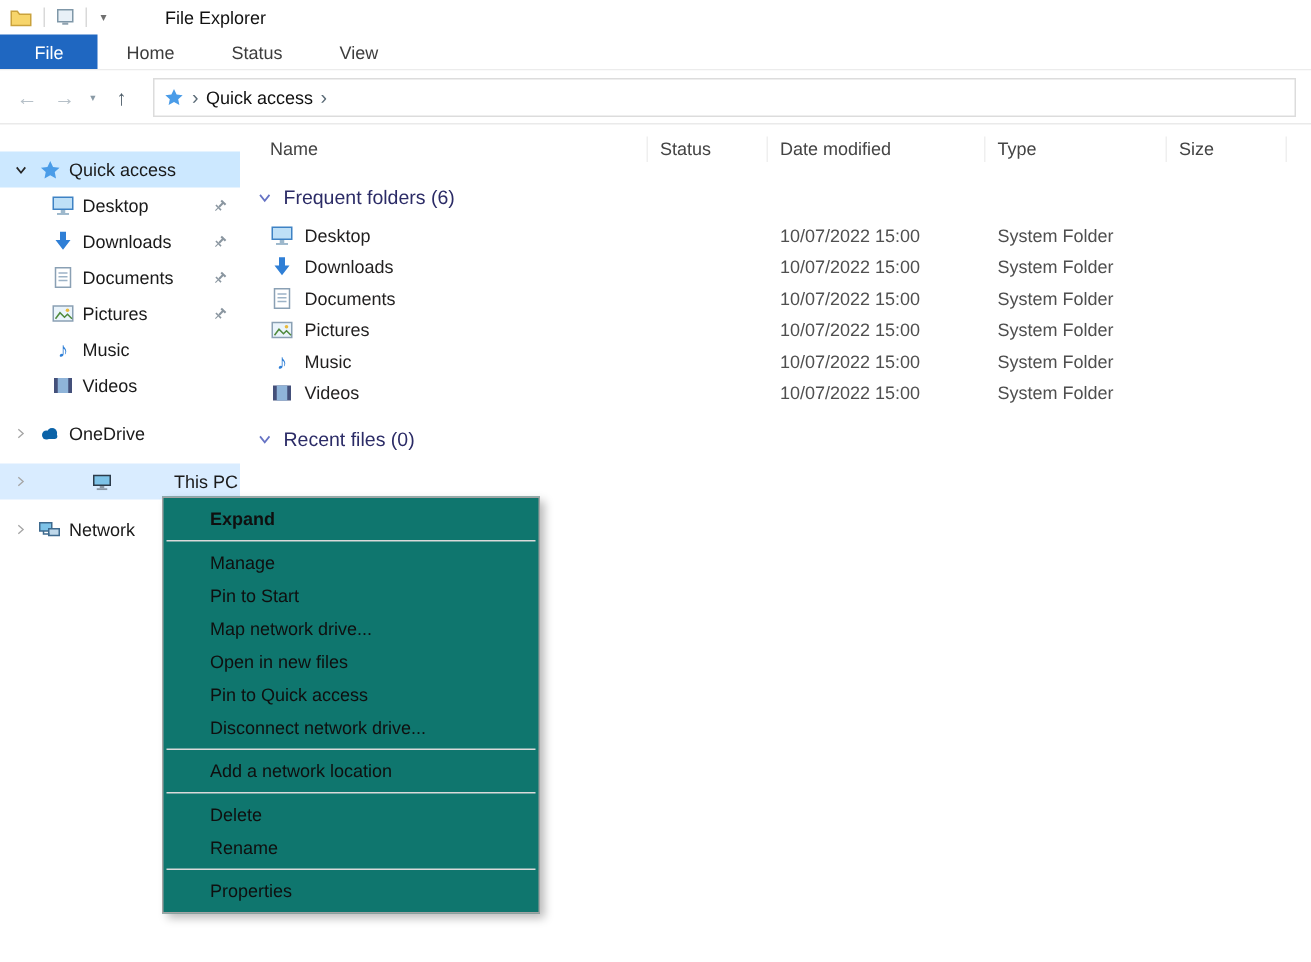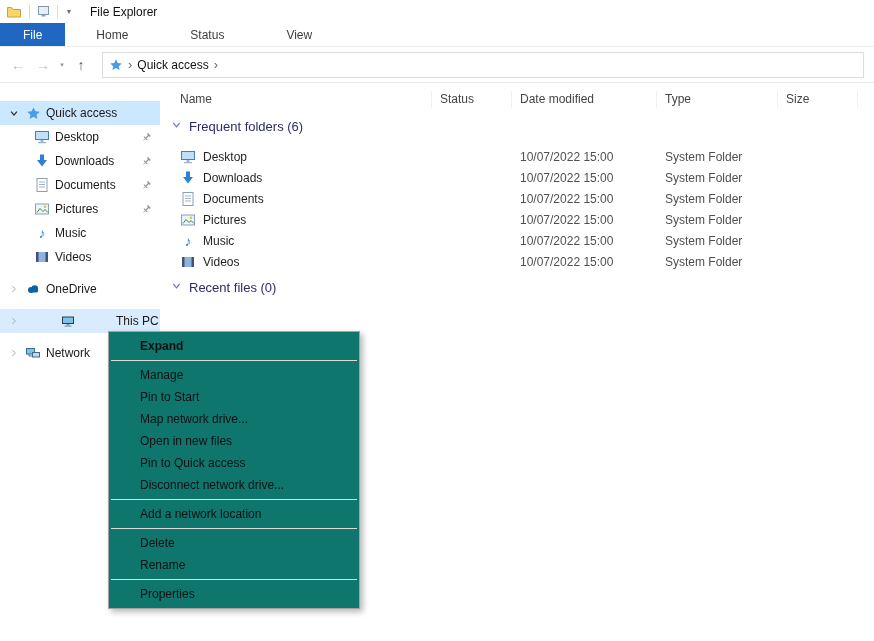--- a/index.html
+++ b/index.html
@@ -4,25 +4,25 @@
 <style>
   * { margin:0; padding:0; box-sizing:border-box; }
   body { font-family:"Liberation Sans", sans-serif; background:#fff; }
   .window { position:relative; width:874px; height:641px; background:#fff; overflow:hidden; font-size:12px; color:#1a1a1a; }
 
   
   .titlebar { height:23px; display:flex; align-items:center; padding-left:6px; gap:7px; background:#fff; }
   .tb-icon { display:flex; align-items:center; }
   .tb-sep { width:1px; height:13px; background:#d9d9d9; }
   .tb-caret { font-size:8px; color:#6f6f6f; padding:0 2px; }
-  .tb-title { margin-left:10px; color:#111; }
+  .tb-title { margin-left:30px; color:#111; }
 
   
   .tabs { height:24px; display:flex; border-bottom:1px solid #ececec; background:#fff; }
-  .tab { padding:0 31px; display:flex; align-items:center; color:#3d3d3d; cursor:default; }
+  .tab { padding:0 19px; display:flex; align-items:center; color:#3d3d3d; cursor:default; }
   .tab.file { background:#1f67c1; color:#fff; padding:0 23px; font-weight:normal; }
 
   
   .addressbar { height:36px; display:flex; align-items:center; padding:0 10px 0 6px; gap:1px; border-bottom:1px solid #eaeaea; background:#fff; }
   .nav-btn { width:24px; height:24px; display:flex; align-items:center; justify-content:center; font-size:14px; color:#4a5a66; }
   .nav-btn.disabled { color:#b6c0c8; }
   .nav-caret { width:12px; font-size:7px; color:#8a9aa6; display:flex; align-items:center; justify-content:center; }
   .address-box { flex:1; height:26px; margin-left:8px; border:1px solid #dcdcdc; display:flex; align-items:center; padding:0 6px; gap:5px; background:#fff; }
   .crumb-chev { color:#5a6a76; font-size:13px; line-height:1; }
   .crumb { color:#111; }
@@ -39,21 +39,21 @@
   .side-item.selected { background:#cce8ff; }
   .side-item.hovered { background:#d9ecff;gap:40px; }
   .gap { margin-top:8px; }
 
   
   .content { flex:1; padding-top:4px; }
   .grid-row { display:grid; grid-template-columns:264px 80px 145px 121px 80px; align-items:center; }
   .col-row { height:24px; color:#444; }
   .col-cell { padding-left:8px; border-right:1px solid #efefef; height:17px; line-height:17px; }
   .col-cell.first { padding-left:12px; }
-  .group-header { margin-top:8px; height:24px; display:flex; align-items:flex-start; gap:7px; padding-left:3px; color:#2b2b66; font-size:13px; }
+  .group-header { margin-top:8px; height:24px; display:flex; align-items:center; gap:7px; padding-left:3px; color:#2b2b66; font-size:13px; }
   .rows { margin-top:3px; }
   .file-row { height:21px; color:#211f1f; }
   .cell { padding-left:8px; color:#4f4f4f; }
   .cell.name { padding-left:12px; display:flex; align-items:center; gap:7px; color:#211f1f; }
   .cell.name .icon { width:16px; height:16px; display:flex; align-items:center; justify-content:center; }
   .note-glyph { color:#2f7fd6; font-size:14px; line-height:1; }
 
   
   .context-menu { position:absolute; left:108px; top:331px; width:252px; background:#0f766e; border:1px solid #a3a3a3; box-shadow:3px 3px 6px rgba(0,0,0,0.28); padding:3px 0; }
   .menu-item { height:22px; line-height:22px; padding-left:31px; color:#0f0f0f; }

